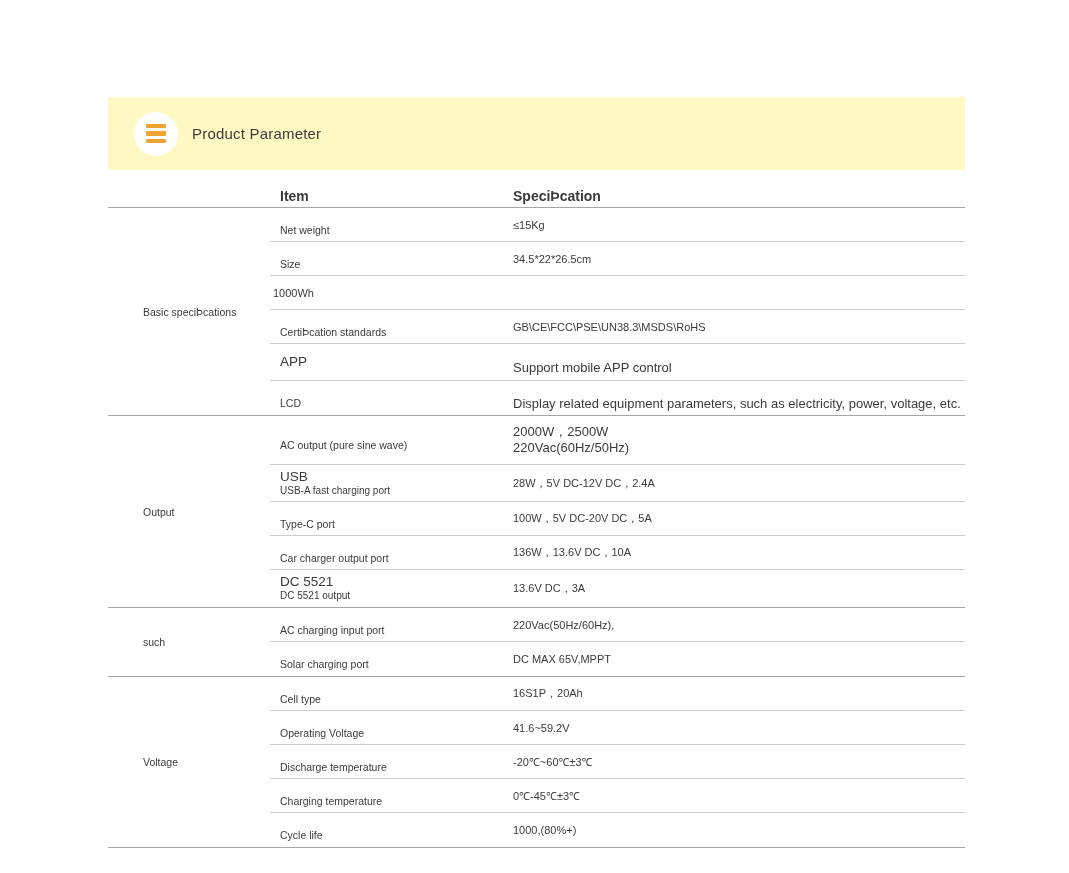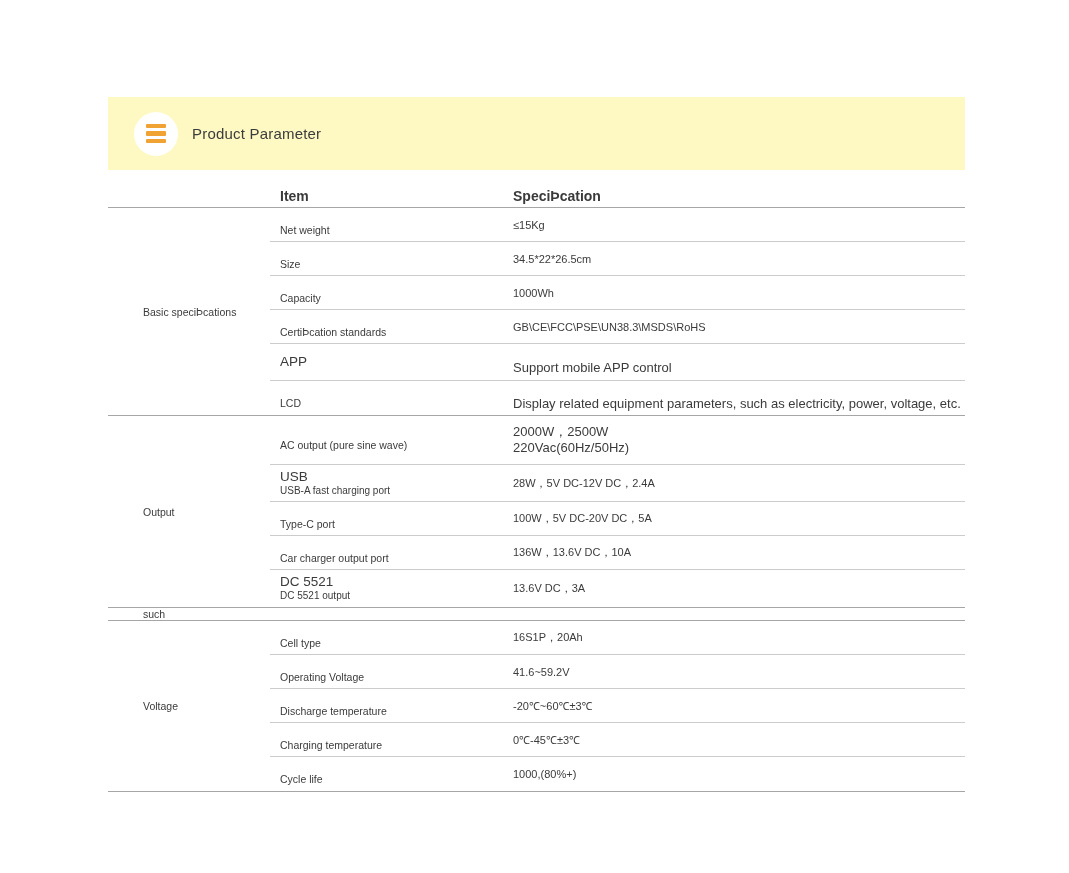--- a/index.html
+++ b/index.html
@@ -113,23 +113,20 @@
             </div>
             <div class="row">
               <div class="item-col item-cell">
                 <div class="item-label">Size</div>
               </div>
               <div class="spec-col spec-cell">
                 <div class="spec-value">34.5*22*26.5cm</div>
               </div>
             </div>
             <div class="row">
-              <div class="item-col item-cell">
-                <div class="item-label">Capacity</div>
-              </div>
               <div class="spec-col spec-cell">
                 <div class="spec-value">1000Wh</div>
               </div>
             </div>
             <div class="row">
               <div class="item-col item-cell">
                 <div class="item-label">CertiÞcation standards</div>
               </div>
               <div class="spec-col spec-cell">
                 <div class="spec-value">GB\CE\FCC\PSE\UN38.3\MSDS\RoHS</div>
@@ -196,20 +193,38 @@
                 <div class="item-sub">DC 5521 output</div>
               </div>
               <div class="spec-col spec-cell">
                 <div class="spec-value">13.6V DC，3A</div>
               </div>
             </div>
           </div>
         </div>
         <div class="group">
           <div class="group-col group-label">such</div>
+          <div class="rows">
+            <div class="row">
+              <div class="item-col item-cell">
+                <div class="item-label">AC charging input port</div>
+              </div>
+              <div class="spec-col spec-cell">
+                <div class="spec-value">220Vac(50Hz/60Hz),</div>
+              </div>
+            </div>
+            <div class="row">
+              <div class="item-col item-cell">
+                <div class="item-label">Solar charging port</div>
+              </div>
+              <div class="spec-col spec-cell">
+                <div class="spec-value">DC MAX 65V,MPPT</div>
+              </div>
+            </div>
+          </div>
         </div>
         <div class="group">
           <div class="group-col group-label">Voltage</div>
           <div class="rows">
             <div class="row">
               <div class="item-col item-cell">
                 <div class="item-label">Cell type</div>
               </div>
               <div class="spec-col spec-cell">
                 <div class="spec-value">16S1P，20Ah</div>

